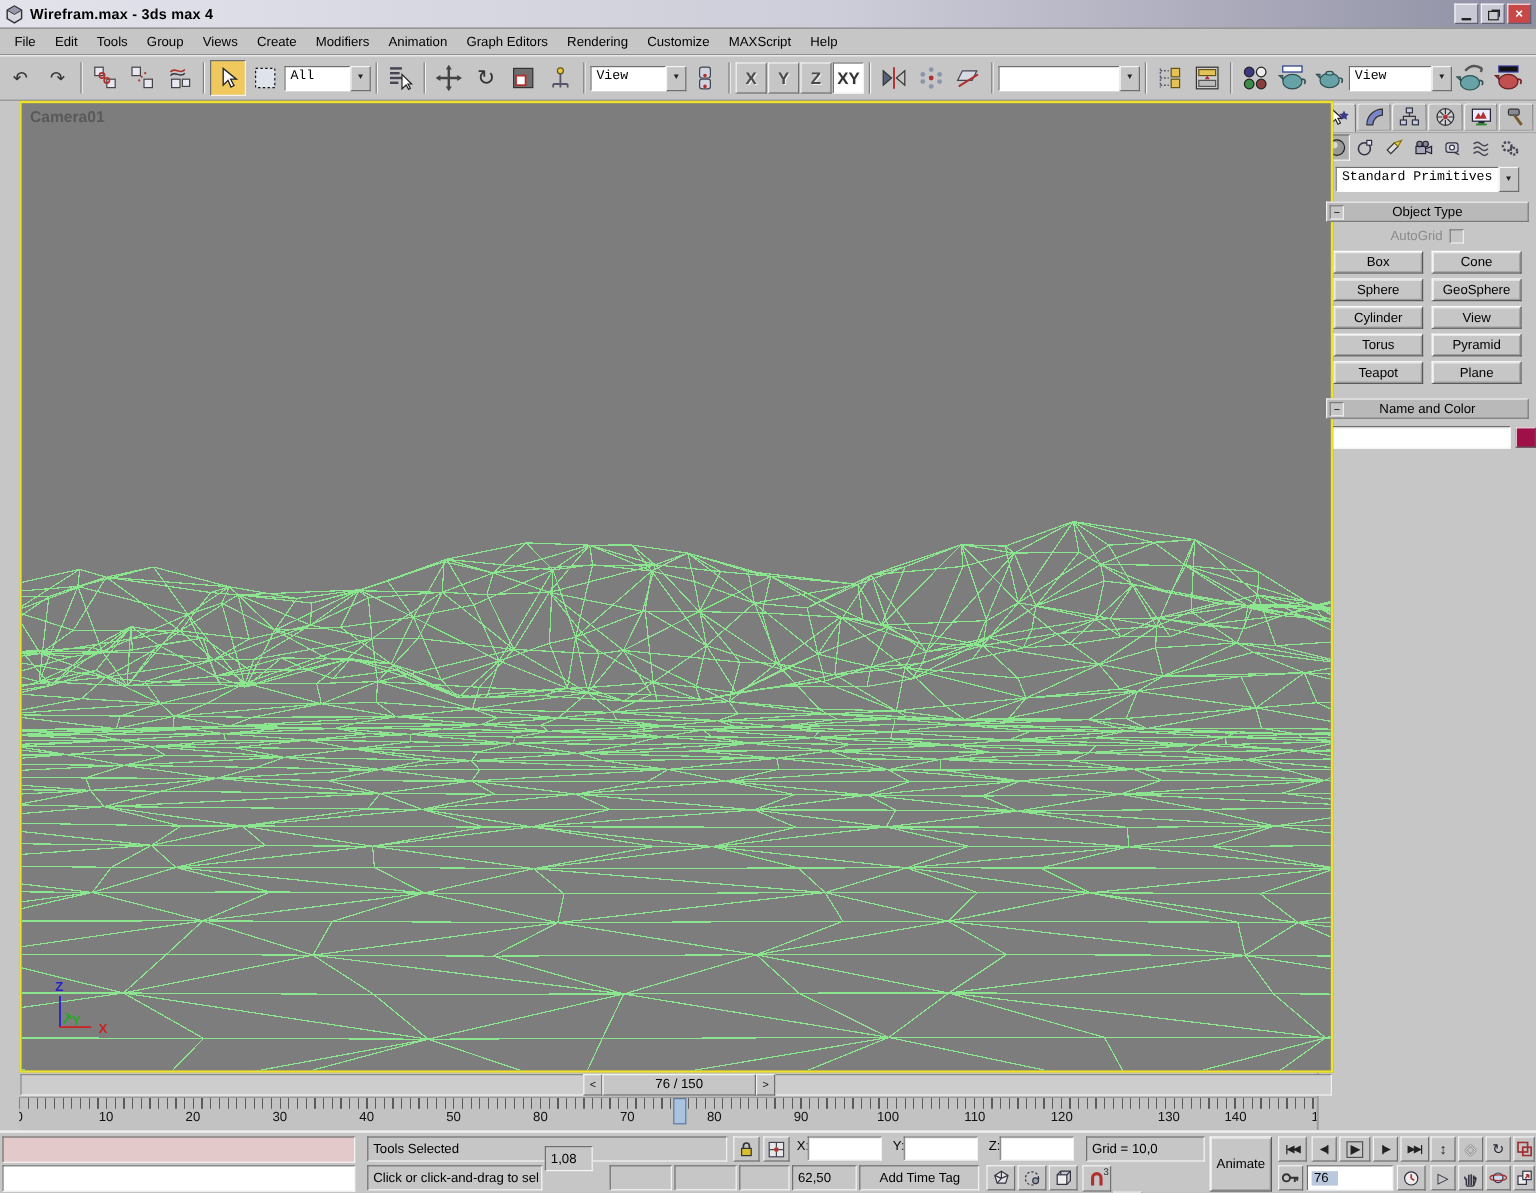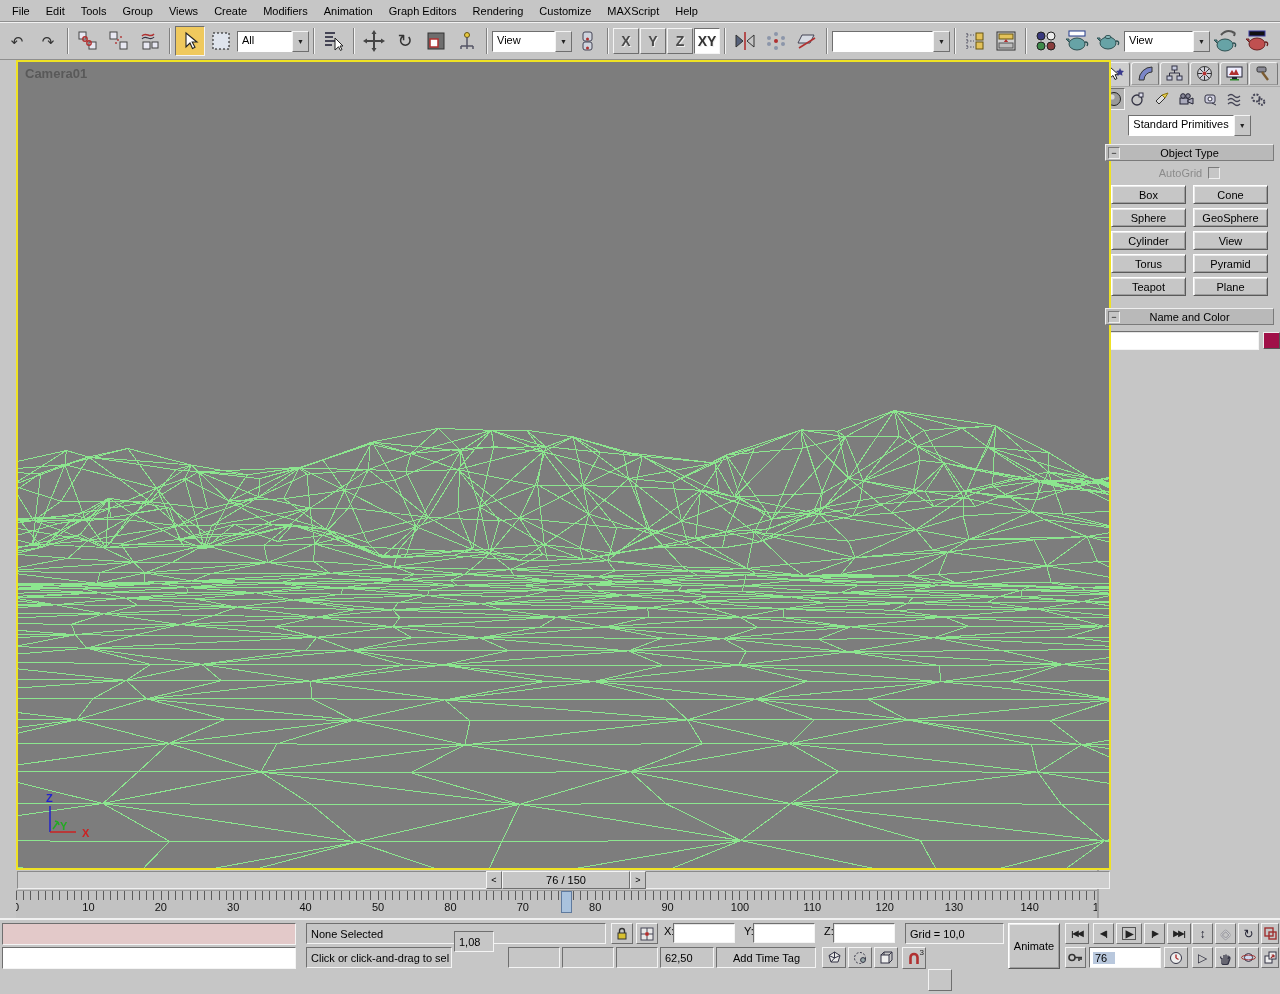--- a/index.html
+++ b/index.html
@@ -34,21 +34,21 @@
 
   
   .toolbar { height:38px; display:flex; align-items:center; padding:0 2px; gap:1px; background:#c6c6c6;
     border-top:1px solid #f2f2f2; border-bottom:1px solid #8f8f8f; flex:none; overflow:hidden; }
   .tb { width:30px; height:30px; display:flex; align-items:center; justify-content:center; flex:none; }
   .tb svg { display:block; }
   .tbtxt { font-size:15px; line-height:1; color:#333; }
   .axisbtn { width:26px; height:26px; font-weight:bold; color:#4a4a4a; font-size:14px;
     display:flex; align-items:center; justify-content:center; text-shadow:1px 1px 0 #eee; flex:none; }
   .axisbtn.on { background:#fff; color:#333; border-color:#6f6f6f #f4f4f4 #f4f4f4 #6f6f6f; }
-  .combo { display:flex; height:21px; align-self:center; flex:none; }
+  .combo { display:flex; height:21px; align-self:center; flex:none;font-family:Liberation Mono, monospace; }
   .combo .cval { background:#fff; border:1px solid; border-color:#6f6f6f #fff #fff #6f6f6f; padding:2px 4px 0 4px; overflow:hidden; white-space:nowrap; }
   .combo .cbtn { width:17px; background:#c6c6c6; border:1px solid; border-color:#f4f4f4 #6f6f6f #6f6f6f #f4f4f4;
     display:flex; align-items:center; justify-content:center; font-size:7px; color:#222; }
 
   
   .mainrow { height:858px; display:flex; flex:none; }
   .leftcol { width:1097px; display:flex; flex-direction:column; flex:none;padding-left:16px; }
 
   .viewport { width:1095px; height:810px; border:2px solid #efe224; background:#7d7d7d; position:relative; overflow:hidden; flex:none; }
   .vplabel { position:absolute; top:4px; left:7px; font-weight:bold; font-size:13px; color:#595959; z-index:3; }
@@ -104,20 +104,38 @@
   .magwrap { position:relative; width:24px; height:22px; }
   .animate-btn { flex-direction:column; justify-content:center; font-size:11px; }
   .framefield { background:#fff; border:1px solid; border-color:#6f6f6f #f4f4f4 #f4f4f4 #6f6f6f; display:flex; align-items:center; padding-left:3px; }
   .framefield span { background:#b9c8dd; padding:0 8px 0 2px; }
 </style>
 </head>
 <body>
 
 <div class="app">
 
+  <div class="titlebar">
+    <svg class="ticon" viewBox="0 0 16 16">
+      <polygon points="8,1 14,4.5 14,11.5 8,15 2,11.5 2,4.5" fill="#d8d8e2" stroke="#333" stroke-width="1.2"></polygon>
+      <polygon points="8,1 14,4.5 8,8 2,4.5" fill="#9a9aae" stroke="#333" stroke-width="0.8"></polygon>
+    </svg>
+    <span class="ttext">Wirefram.max - 3ds max 4</span>
+    <div class="winbtns">
+      <div class="winbtn">
+          <div class="minglyph"></div>
+        </div>
+      <div class="winbtn">
+          <div class="restoreglyph"></div>
+        </div>
+      <div class="winbtn close">
+          <span>×</span>
+        </div>
+    </div>
+  </div>
 
   <div class="menubar" id="menubar">
       <div class="menuitem">File</div>
       <div class="menuitem">Edit</div>
       <div class="menuitem">Tools</div>
       <div class="menuitem">Group</div>
       <div class="menuitem">Views</div>
       <div class="menuitem">Create</div>
       <div class="menuitem">Modifiers</div>
       <div class="menuitem">Animation</div>
@@ -358,21 +376,21 @@
             <div class="ticklabel" style="left: 217.2px;">30</div>
             <div class="ticklabel" style="left: 289.6px;">40</div>
             <div class="ticklabel" style="left: 362px;">50</div>
             <div class="ticklabel" style="left: 434.4px;">80</div>
             <div class="ticklabel" style="left: 506.8px;">70</div>
             <div class="ticklabel" style="left: 579.2px;">80</div>
             <div class="ticklabel" style="left: 651.6px;">90</div>
             <div class="ticklabel" style="left: 724px;">100</div>
             <div class="ticklabel" style="left: 796.4px;">110</div>
             <div class="ticklabel" style="left: 868.8px;">120</div>
-            <div class="ticklabel" style="left: 938px;">130</div>
+            <div class="ticklabel" style="left: 958px;">130</div>
             <div class="ticklabel" style="left: 1013.6px;">140</div>
             <div class="ticklabel" style="left: 1086px;">150</div>
           </div>
         <div class="tb-marker" id="tb-marker" style="left: 545.24px;"></div>
         <div class="tb-right"></div>
       </div>
     </div>
 
     <div class="cpanel">
       <div class="ctabs">
@@ -497,21 +515,21 @@
         <div class="nc-wrap field"><input class="nc-input" value="" style=""></div>
         <div class="nc-swatch" id="color-swatch" style="background: rgb(160, 16, 72);"></div>
       </div>
     </div>
   </div>
 
   <div class="statusbar">
     <div class="sb sunken mini-pink" style="left:2px;top:3px;width:294px;height:22px;"></div>
     <div class="sb sunken mini-white" style="left:2px;top:27px;width:294px;height:22px;"></div>
 
-    <div class="sb sunken sb-text" style="left:306px;top:3px;width:300px;height:21px;">None Selected</div>
+    <div class="sb sunken sb-text" style="left:306px;top:3px;width:300px;height:21px;">Tools Selected</div>
     <div class="sb icbtn raised" style="left:611px;top:3px;width:22px;height:21px;">
       <svg width="12" height="14" viewBox="0 0 12 14">
         <rect x="2" y="6" width="8" height="6" fill="#d8c030" stroke="#333"></rect>
         <path d="M3.5 6 V4 a2.5 2.5 0 0 1 5 0 V6" fill="none" stroke="#333" stroke-width="1.4"></path>
       </svg>
       </div>
     <div class="sb icbtn raised" style="left:636px;top:3px;width:22px;height:21px;">
       <svg width="14" height="14" viewBox="0 0 14 14">
         <rect x="1" y="1" width="12" height="12" fill="#e8e8e8" stroke="#445"></rect>
         <circle cx="7" cy="7" r="2" fill="#b03030"></circle>

